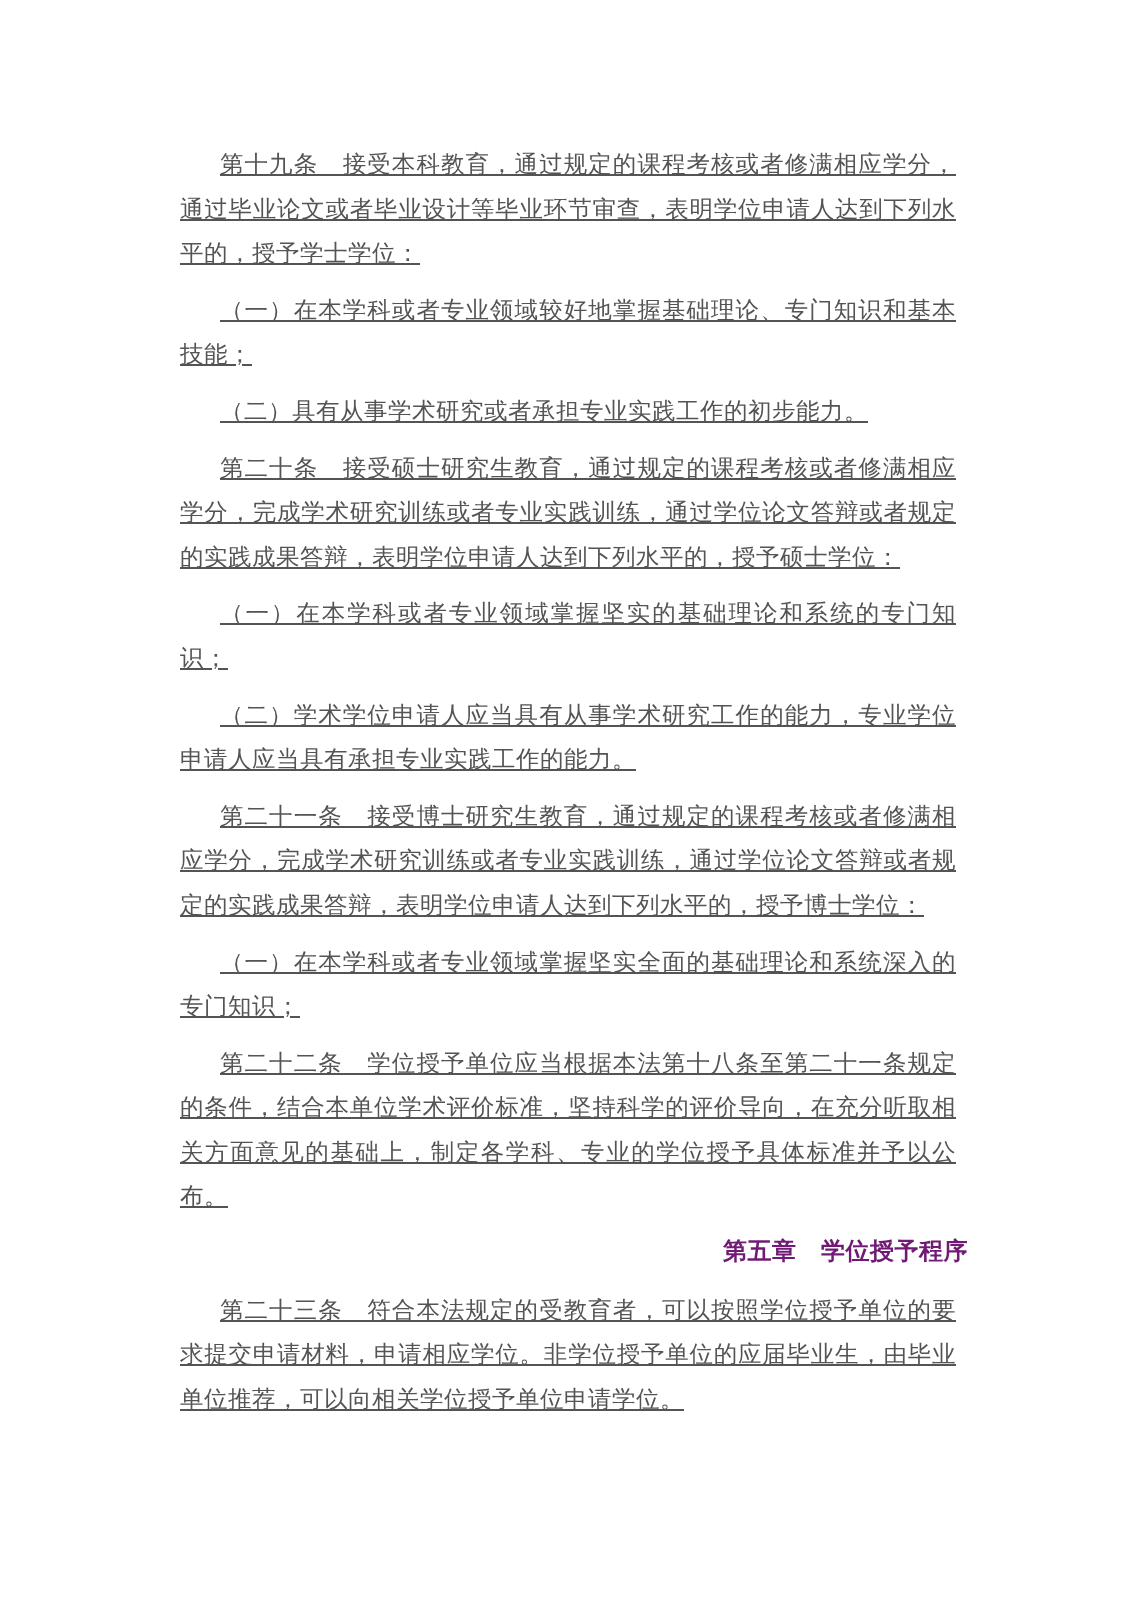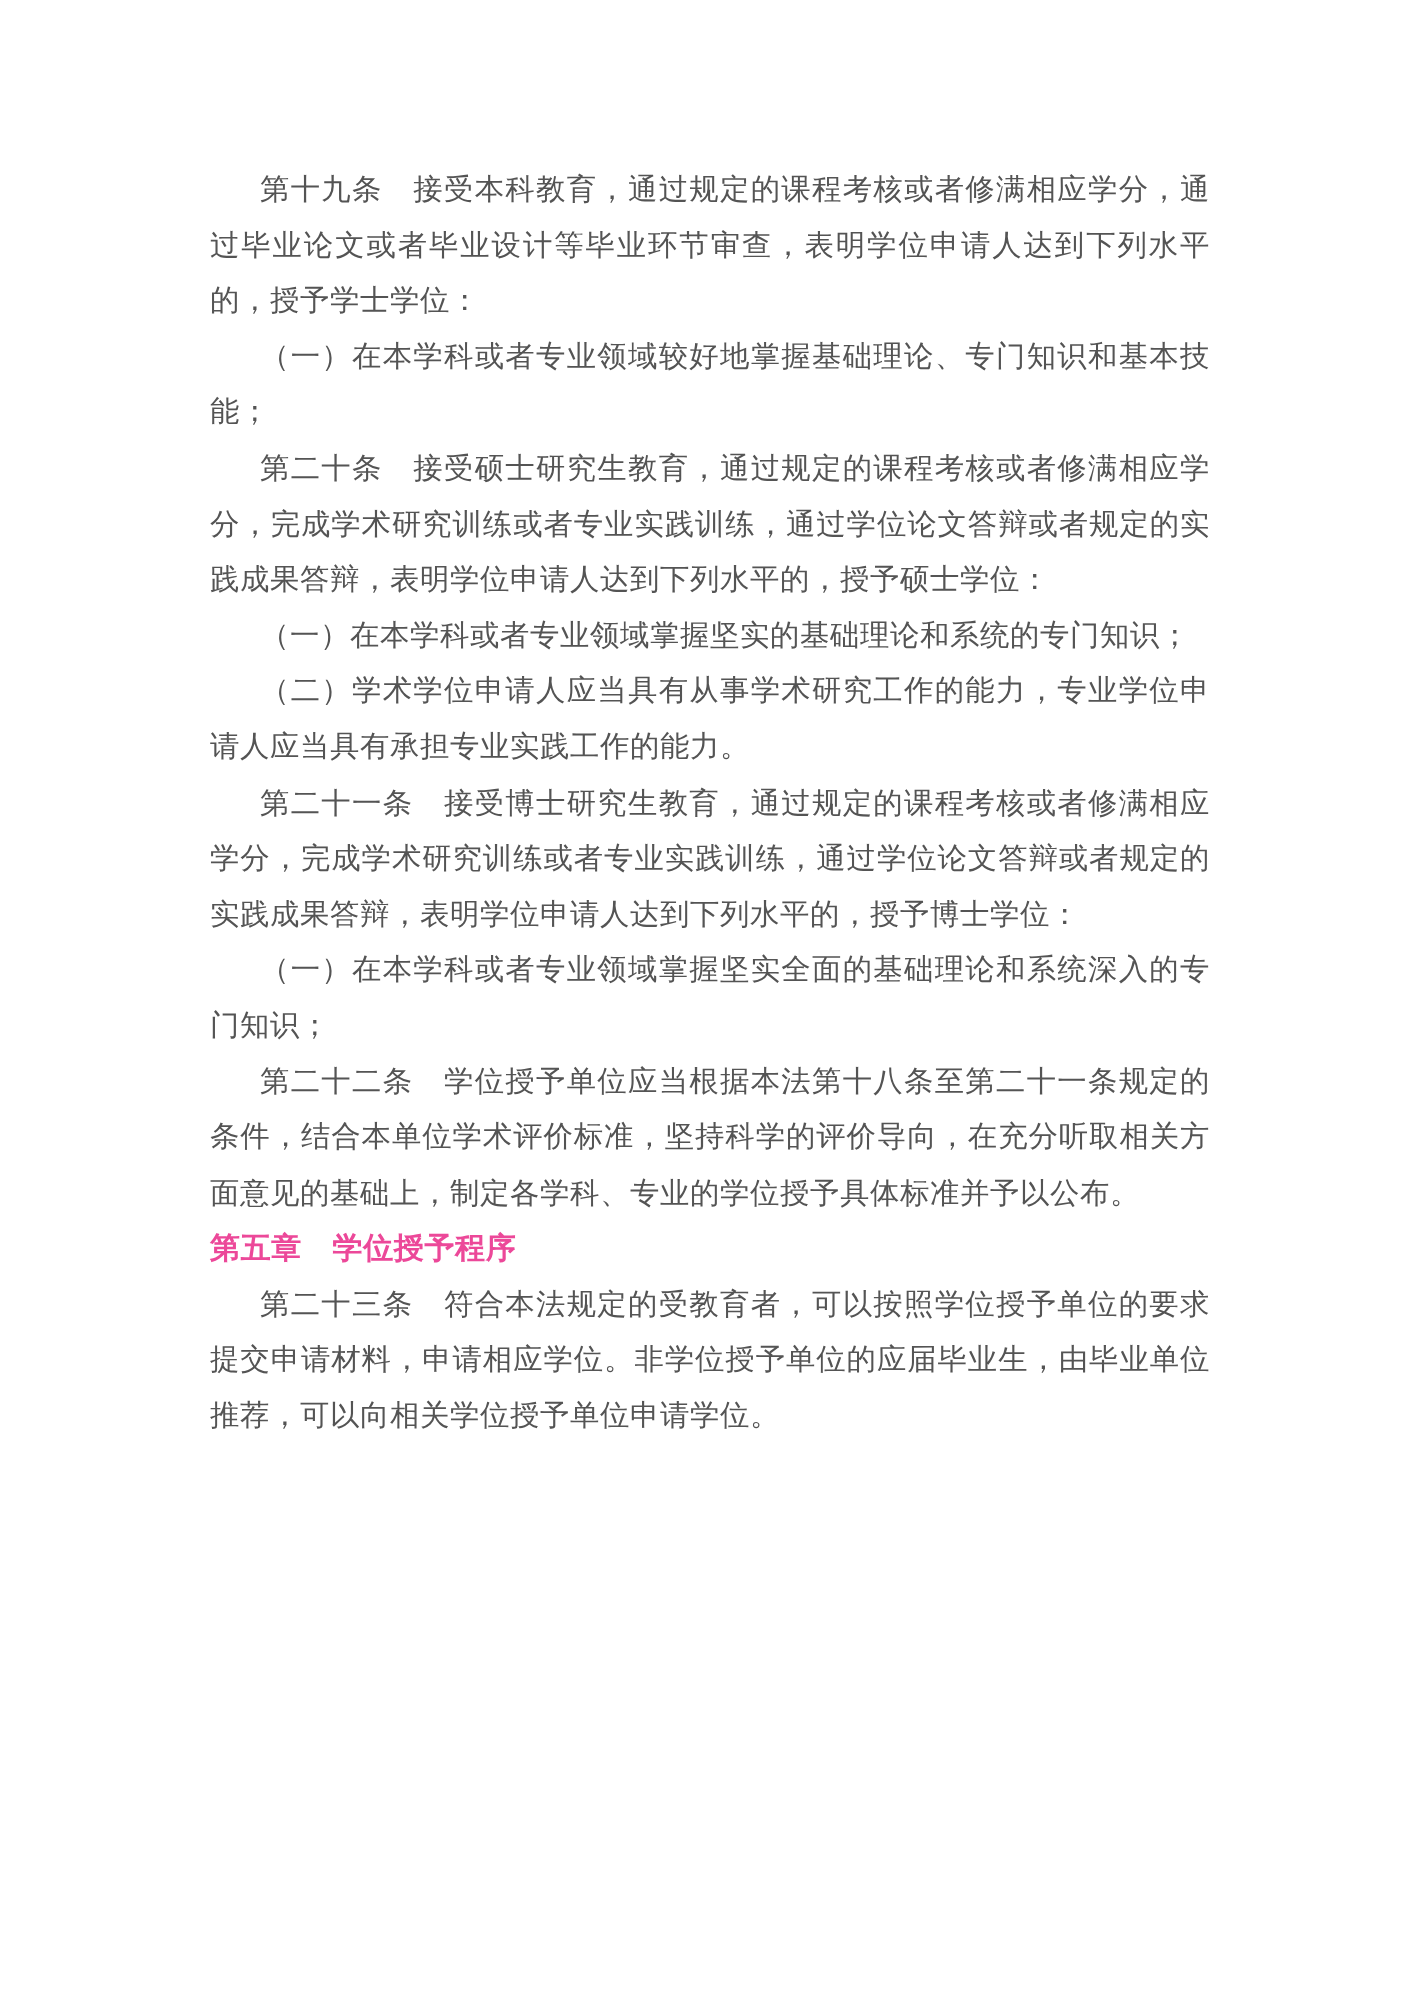--- a/index.html
+++ b/index.html
@@ -24,42 +24,44 @@
     left: 168px;
     top: 130px;
     width: 800px;
     font-size: 23.5px;
     line-height: 44.6px;
     color: #545454;
     text-align: justify;
     letter-spacing: 0.5px;
   }
   .para {
-    margin: 0;
+    margin: 12px;
     padding: 0;
     text-indent: 40px;
+    text-decoration: underline;
   }
   .chapter-heading {
     margin: 0;
     padding: 0;
     text-indent: 0;
-    text-align: left;
+    text-align: right;
     font-weight: 700;
     font-size: 24px;
-    color: #ec4899;
-    font-family: Liberation Sans, sans-serif;
+    color: #701a75;
+    font-family: Liberation Mono, monospace;
   }
 </style>
 </head>
 <body>
 
 <div class="page">
   <main class="doc-text" id="paragraph-container">
       <p class="para">第十九条　接受本科教育，通过规定的课程考核或者修满相应学分，通过毕业论文或者毕业设计等毕业环节审查，表明学位申请人达到下列水平的，授予学士学位：</p>
       <p class="para">（一）在本学科或者专业领域较好地掌握基础理论、专门知识和基本技能；</p>
+      <p class="para">（二）具有从事学术研究或者承担专业实践工作的初步能力。</p>
       <p class="para">第二十条　接受硕士研究生教育，通过规定的课程考核或者修满相应学分，完成学术研究训练或者专业实践训练，通过学位论文答辩或者规定的实践成果答辩，表明学位申请人达到下列水平的，授予硕士学位：</p>
       <p class="para">（一）在本学科或者专业领域掌握坚实的基础理论和系统的专门知识；</p>
       <p class="para">（二）学术学位申请人应当具有从事学术研究工作的能力，专业学位申请人应当具有承担专业实践工作的能力。</p>
       <p class="para">第二十一条　接受博士研究生教育，通过规定的课程考核或者修满相应学分，完成学术研究训练或者专业实践训练，通过学位论文答辩或者规定的实践成果答辩，表明学位申请人达到下列水平的，授予博士学位：</p>
       <p class="para">（一）在本学科或者专业领域掌握坚实全面的基础理论和系统深入的专门知识；</p>
       <p class="para">第二十二条　学位授予单位应当根据本法第十八条至第二十一条规定的条件，结合本单位学术评价标准，坚持科学的评价导向，在充分听取相关方面意见的基础上，制定各学科、专业的学位授予具体标准并予以公布。</p>
       <p class="chapter-heading">第五章　学位授予程序</p>
       <p class="para">第二十三条　符合本法规定的受教育者，可以按照学位授予单位的要求提交申请材料，申请相应学位。非学位授予单位的应届毕业生，由毕业单位推荐，可以向相关学位授予单位申请学位。</p>
     </main>
 </div>

